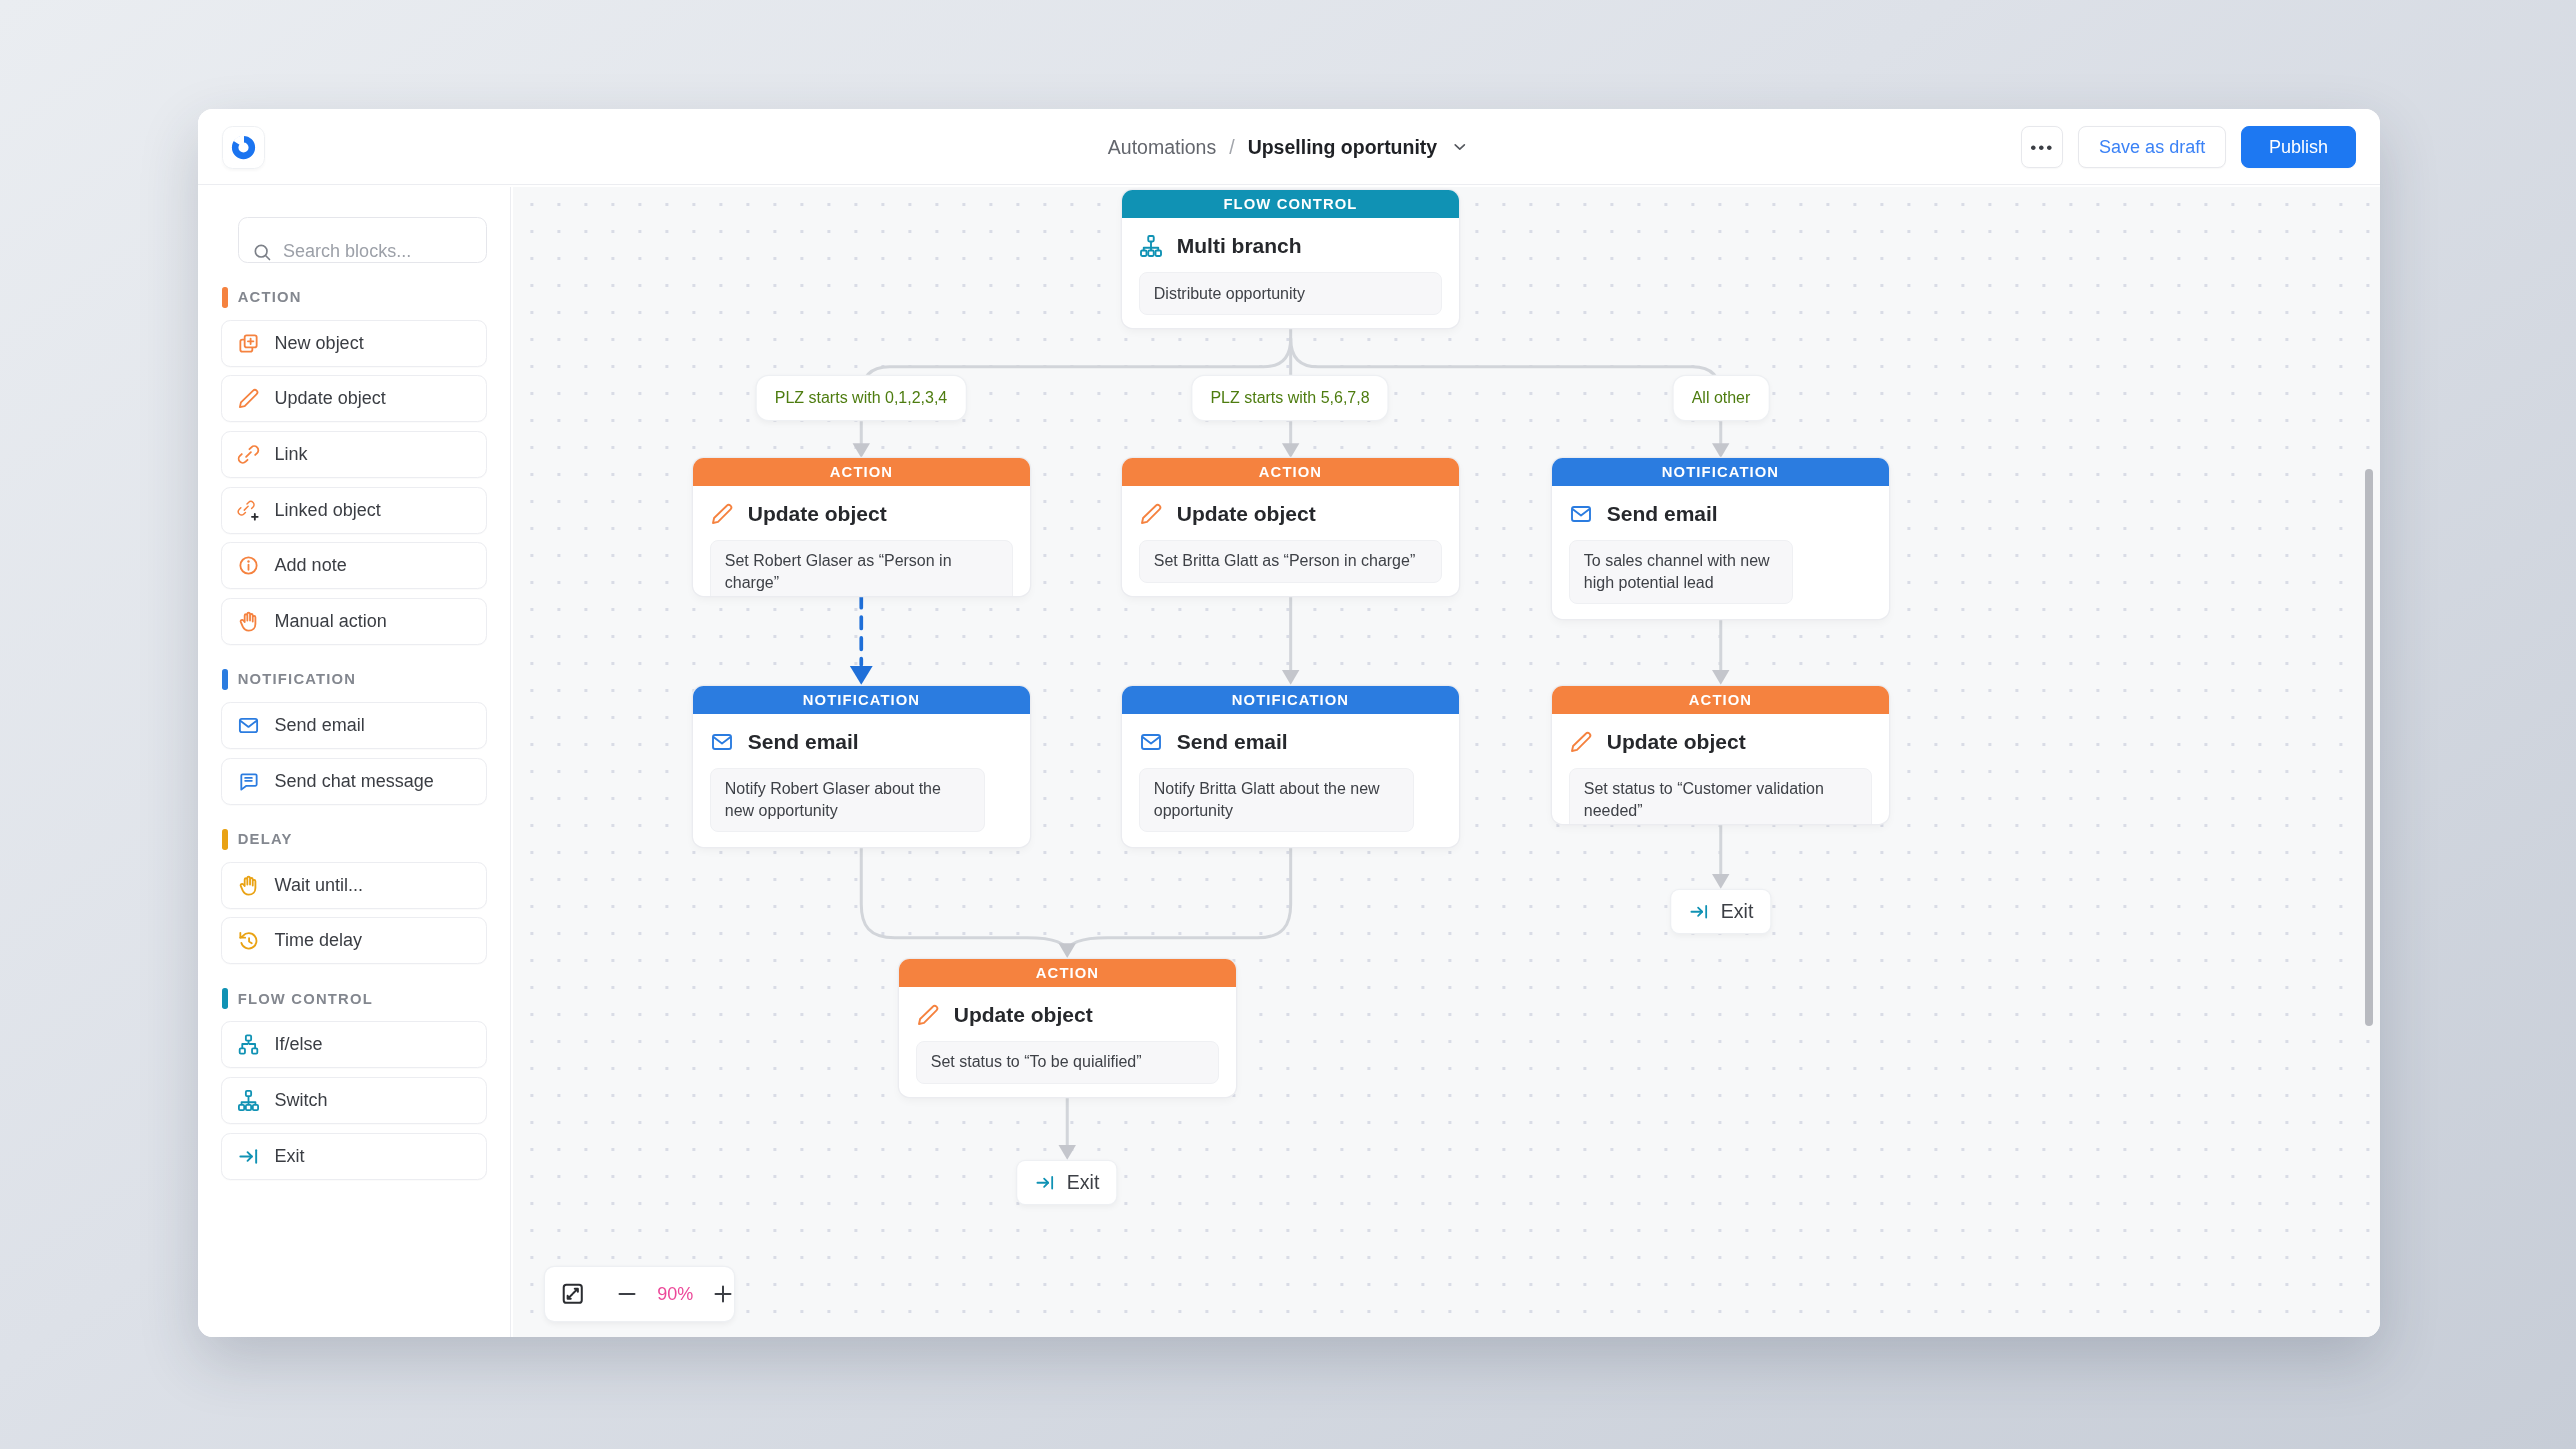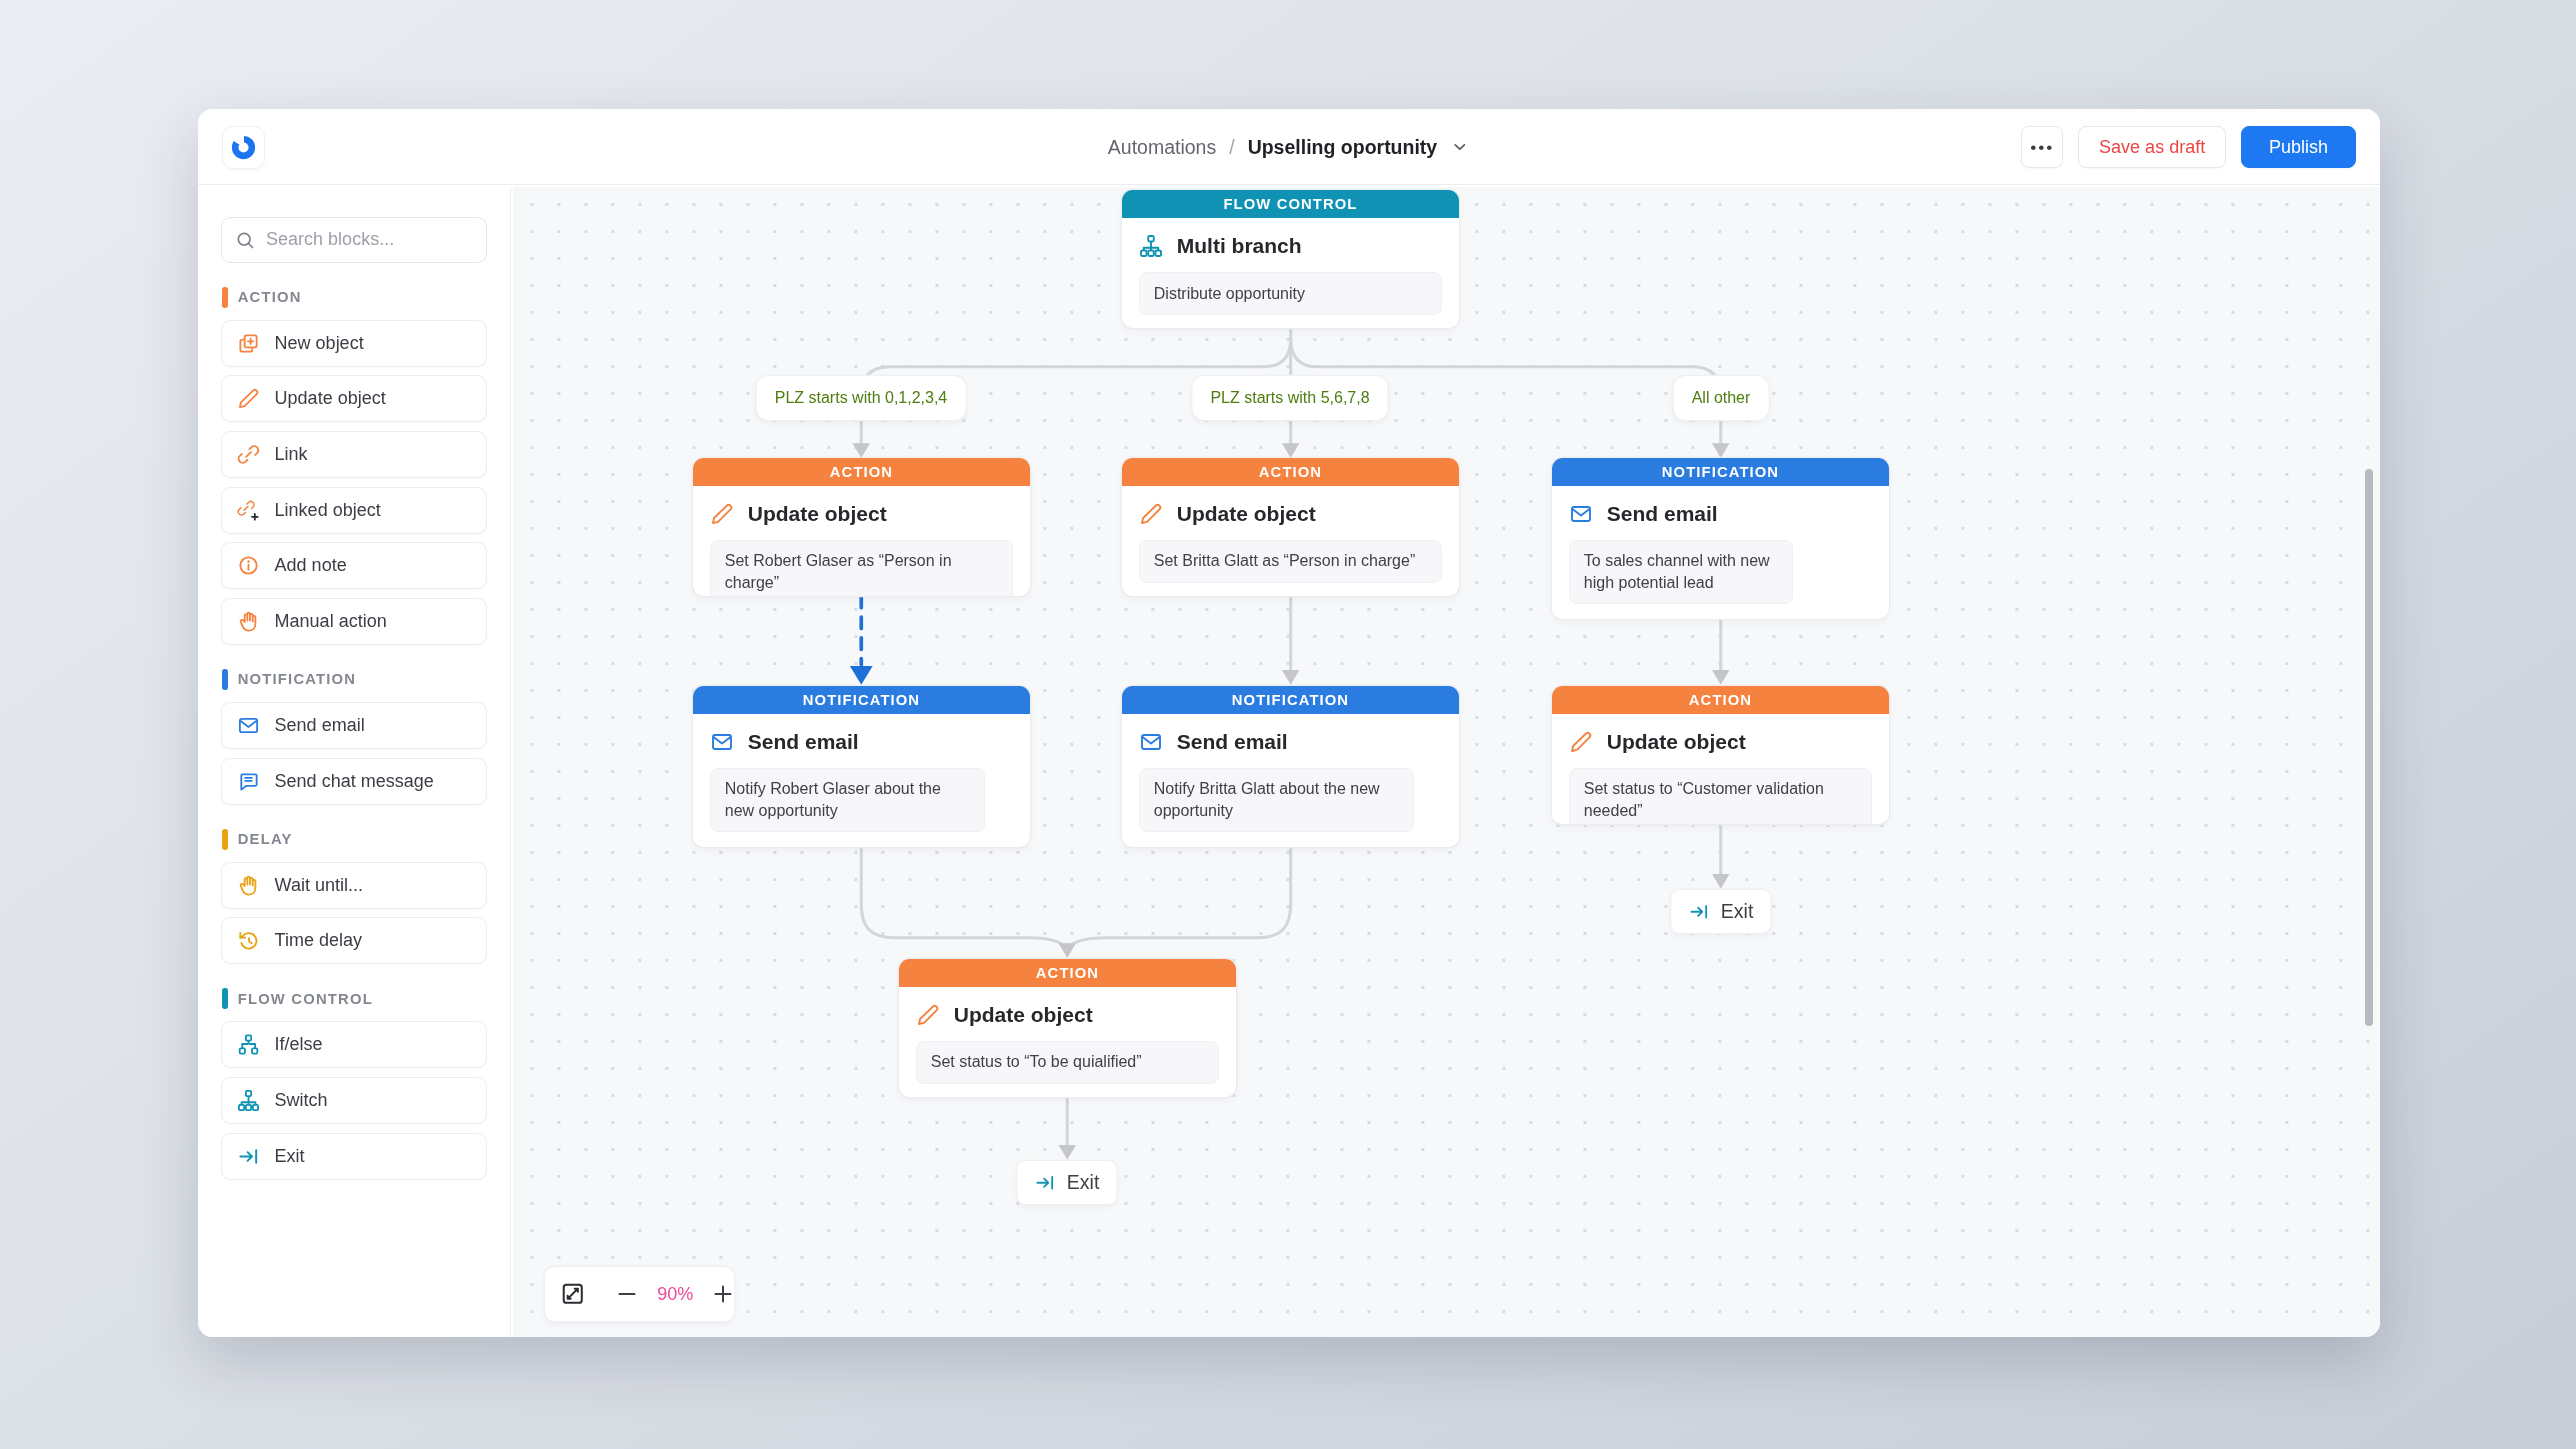--- a/index.html
+++ b/index.html
@@ -13,29 +13,29 @@
   
   .topbar{position:absolute;left:0;top:0;right:0;height:76px;border-bottom:1.3px solid #ecedf1;background:#fff;z-index:5;}
   .logo-box{position:absolute;left:24px;top:17px;width:43px;height:43px;border:1.3px solid #eef0f3;border-radius:10.7px;
     display:flex;align-items:center;justify-content:center;box-shadow:0 1.3px 2.7px rgba(0,0,0,.03);}
   .crumbs{position:absolute;left:50%;top:0;height:76px;transform:translateX(-50%);
     display:flex;align-items:center;gap:13px;font-size:19.5px;color:#63666d;white-space:nowrap;}
   .crumb-title{color:#1f2125;font-weight:700;}
   .crumb-sep{color:#a2a5ab;}
   .top-actions{position:absolute;right:24px;top:0;height:76px;display:flex;align-items:center;gap:14.8px;}
   .btn{height:42px;border:1.3px solid #e7e8ec;border-radius:8px;background:#fff;display:flex;align-items:center;
-    justify-content:center;font-size:18px;color:#ef4444;font-weight:500;padding:8px 20px;box-shadow:0 0.7px 1.3px rgba(0,0,0,.03);}
+    justify-content:center;font-size:18px;color:#3b82f6;font-weight:500;padding:8px 20px;box-shadow:0 0.7px 1.3px rgba(0,0,0,.03);}
   .btn-ellipsis{width:42px;padding:0;font-size:17.4px;letter-spacing:2px;color:#3c3f45;}
   .btn-primary{background:#1d78f2;border-color:#1d78f2;color:#fff;padding:15px 27px;font-weight:500;}
 
   
   .sidebar{position:absolute;left:0;top:78px;bottom:0;width:313px;border-right:1.3px solid #ecedf1;
     background:#fff;padding:29.5px 23px;z-index:4;}
-  .search{height:46px;border:1.3px solid #e5e6eb;border-radius:9.4px;display:flex;align-items:center;gap:10.7px;
-    padding:0 13.4px;color:#9ca0a8;font-size:18px;margin-bottom:24px;}
+  .search{height:46px;border:1.3px solid #e5e6eb;border-radius:9.4px;display:flex;align-items:flex-end;gap:10.7px;
+    padding:0 13.4px;color:#9ca0a8;font-size:18px;margin-bottom:24px;margin-left:17px;}
   .sec-head{display:flex;align-items:center;gap:10px;margin:24px 1.3px 12px;}
   .sec-head.first{margin-top:0;}
   .sec-bar{width:5.4px;height:21px;border-radius:2.7px;}
   .sec-label{font-size:14.8px;font-weight:700;color:#83878f;letter-spacing:1.2px;}
   .s-item{height:47px;border:1.3px solid #ecedf1;border-radius:9.4px;display:flex;align-items:center;gap:14.8px;
     padding:0 14.8px;margin-bottom:8.7px;font-size:18px;color:#3a3d43;font-weight:500;background:#fff;
     box-shadow:0 0.7px 1.3px rgba(0,0,0,.02);}
   .icn{display:flex;align-items:center;justify-content:center;flex:0 0 auto;}
 
   

